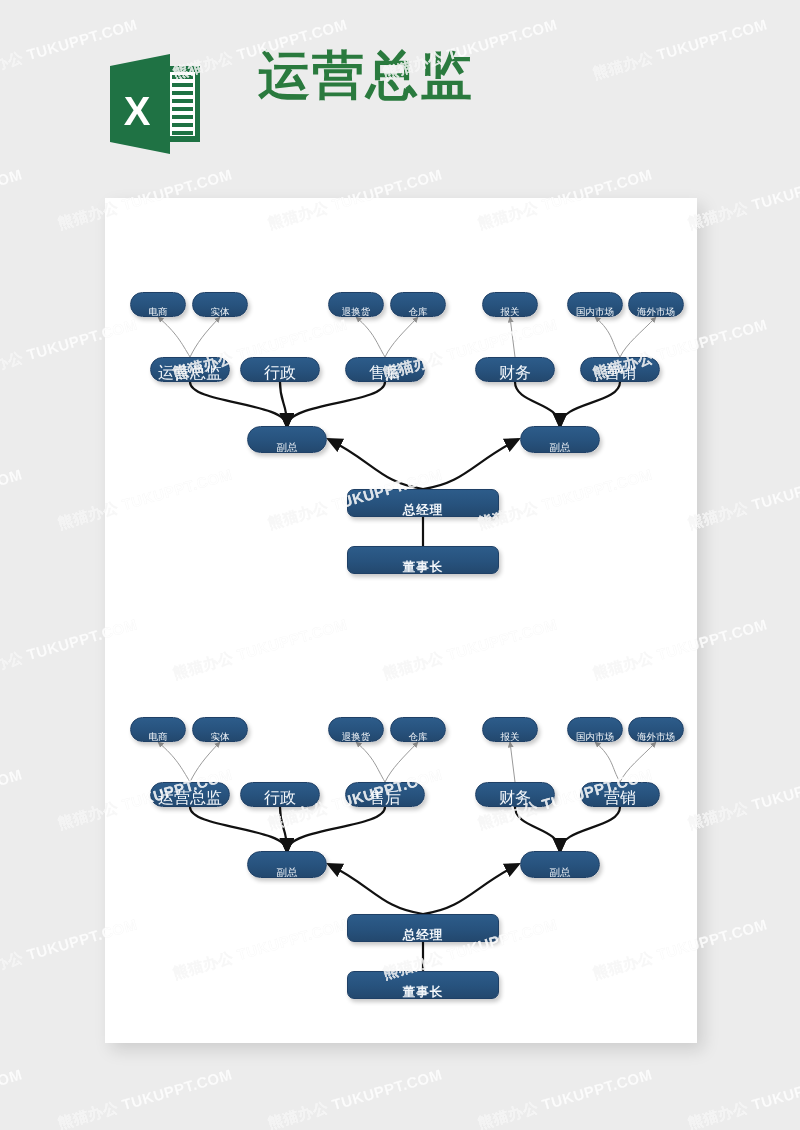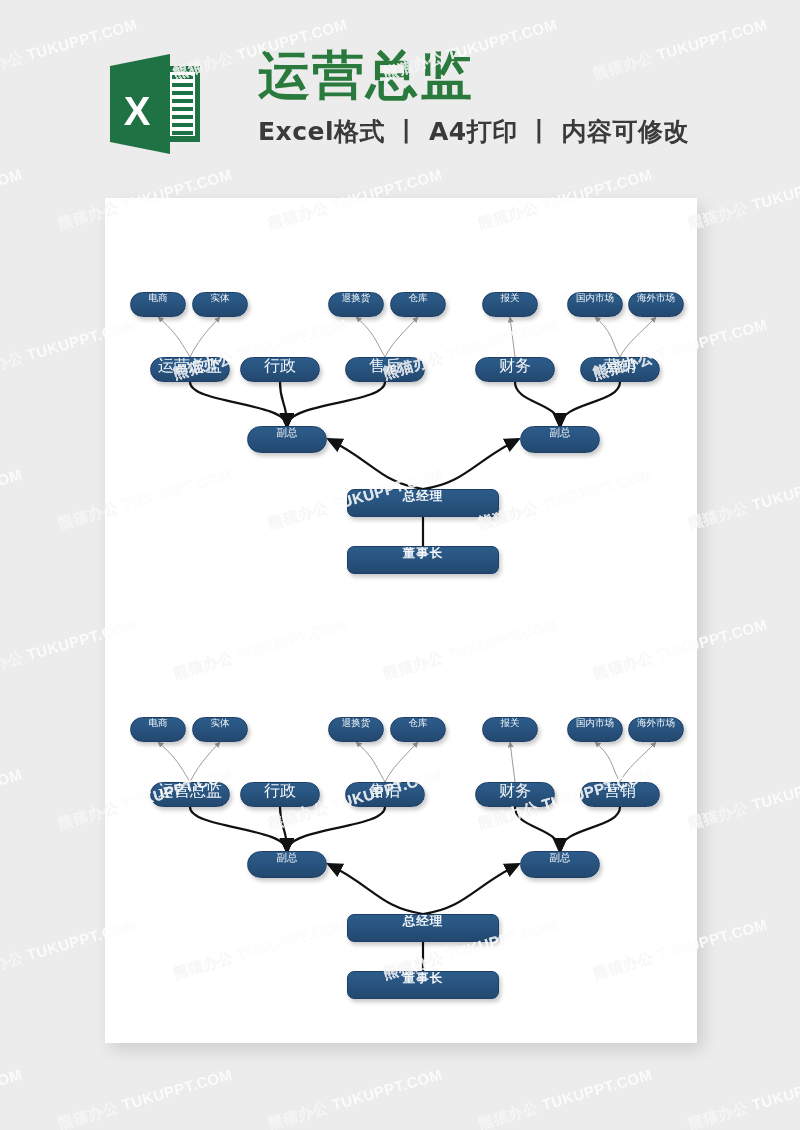--- a/index.html
+++ b/index.html
@@ -87,21 +87,21 @@
   }
 
   .node {
     position: absolute;
     z-index: 2;
     box-sizing: border-box;
     background: linear-gradient(180deg, #2d5c8a 0%, #27527d 55%, #23486e 100%);
     border: 1px solid #1f4066;
     color: #f2f6fa;
     display: flex;
-    align-items: flex-start;
+    align-items: flex-end;
     justify-content: center;
     border-radius: 14px;
     box-shadow: 2px 3px 4px rgba(0,0,0,0.22);
     font-family: "DejaVu Sans", "Liberation Sans", sans-serif;
     line-height: 1;
     white-space: nowrap;
     overflow: hidden;
   }
   .node.leaf {
     height: 25px;
@@ -184,21 +184,20 @@
         <rect x="62" y="63" width="21" height="4"></rect>
         <rect x="62" y="71" width="21" height="4"></rect>
         <rect x="62" y="79" width="21" height="4"></rect>
       </g>
       <text x="27" y="62" fill="#ffffff" font-size="40" font-weight="bold" text-anchor="middle" dominant-baseline="middle" font-family="Liberation Sans, sans-serif">X</text>
     </svg>
   </div>
 
   <div class="titleblock">
     <div class="main-title">运营总监</div>
-    <div class="sub-title">Excel格式 丨 A4打印 丨 内容可修改</div>
   </div>
 
 </div>
 
 <div class="paper">
 
   <div class="chart top" id="chart-top">
       <svg class="links" viewBox="0 0 592 360">
         <defs>
           <marker id="ar-thin-t" markerWidth="7" markerHeight="7" refX="5.5" refY="3" orient="auto">

